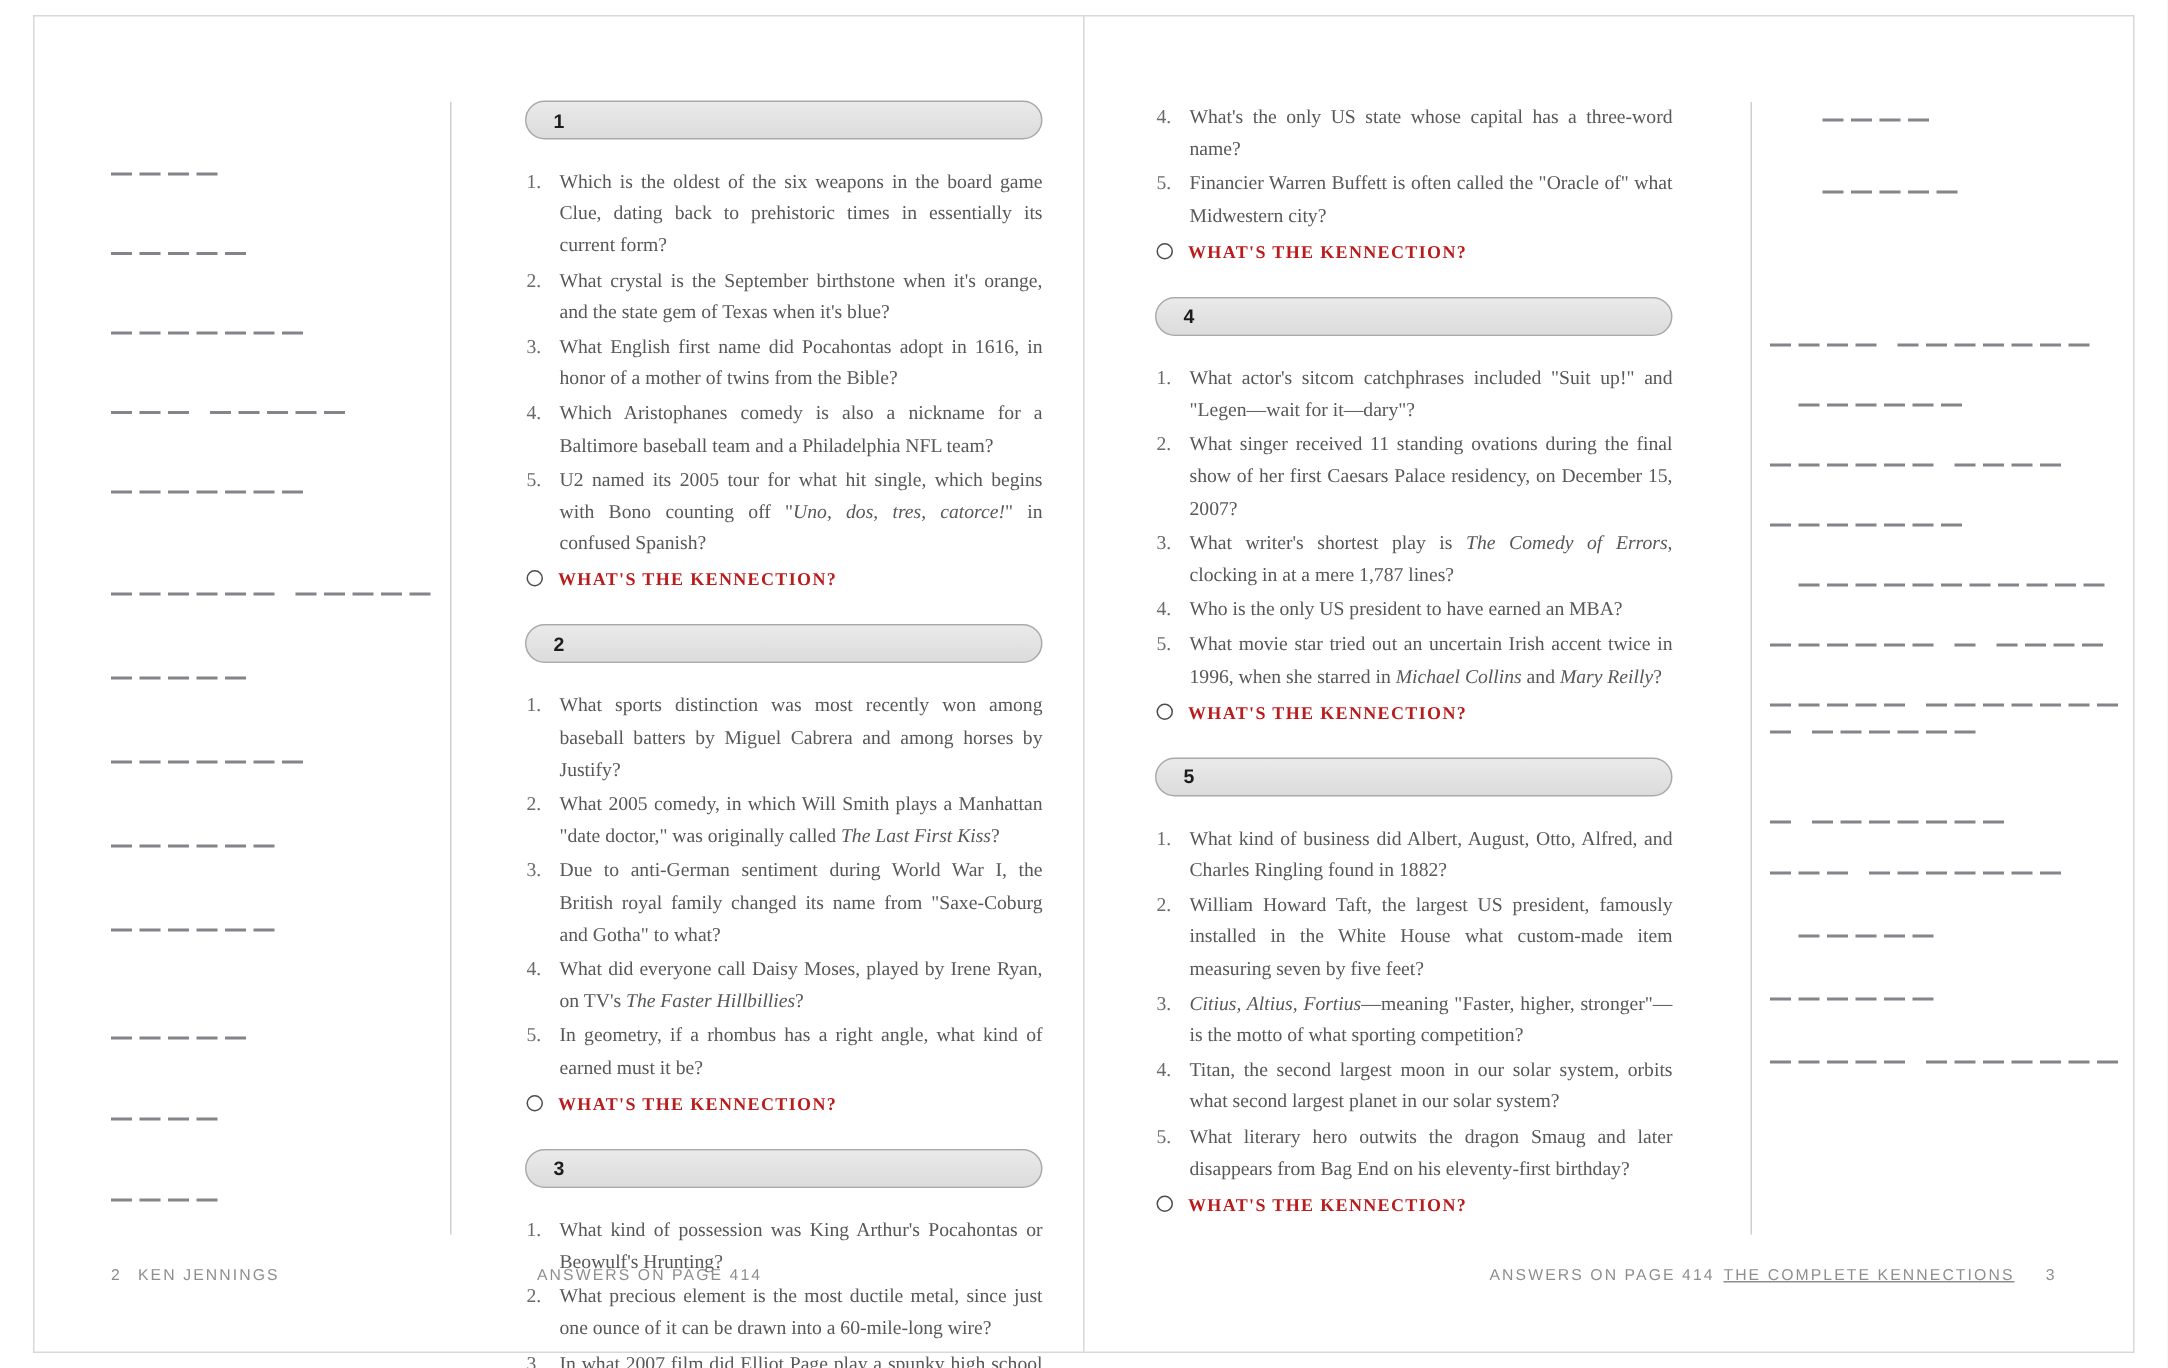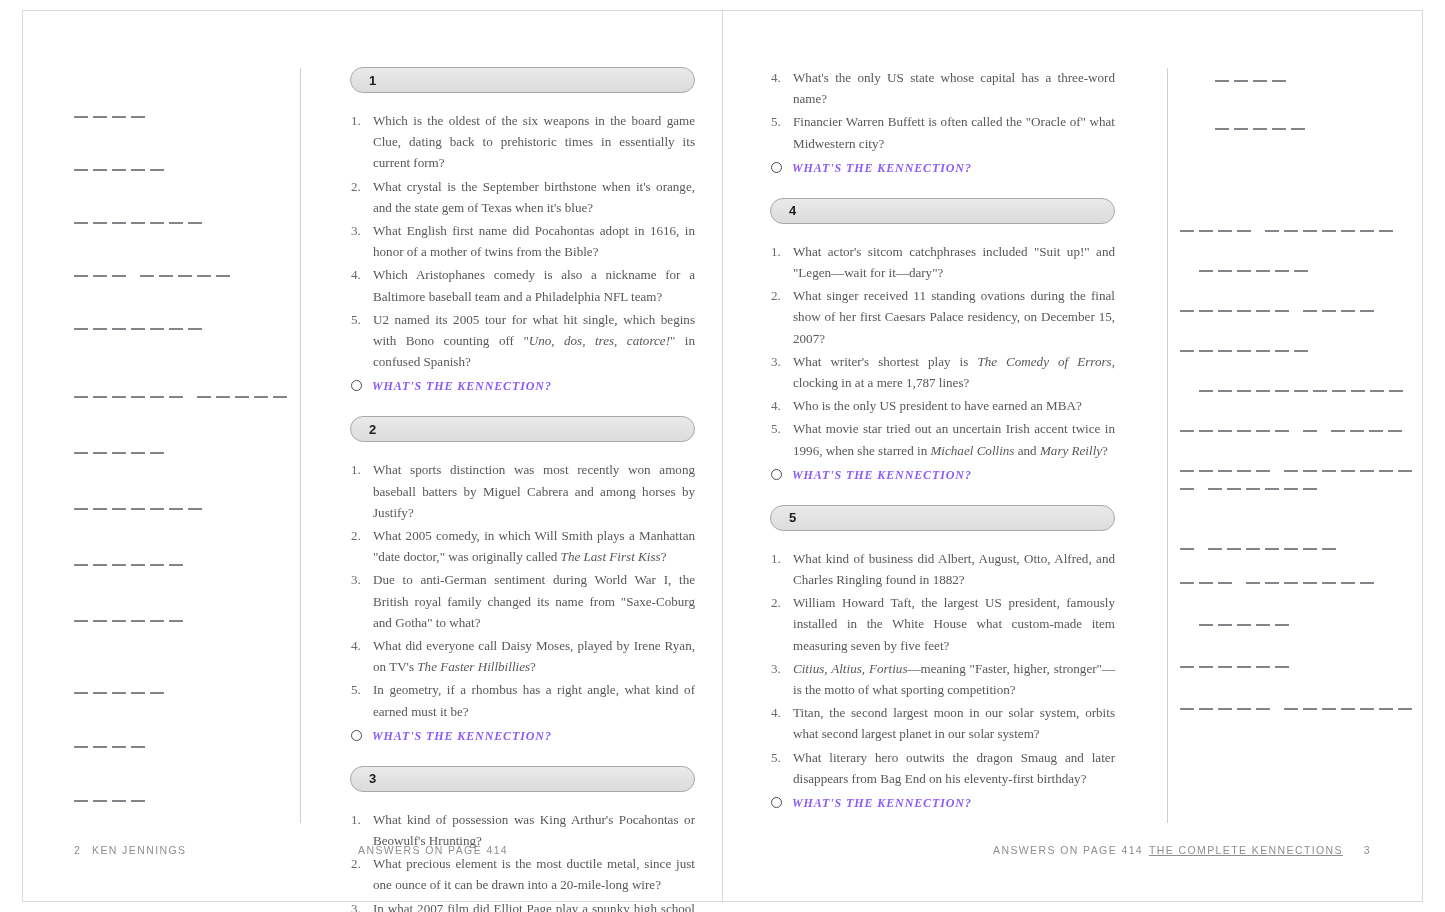--- a/index.html
+++ b/index.html
@@ -117,23 +117,22 @@
     margin-right: 10px;
     flex: 0 0 auto;
     position: relative;
     top: -1px;
   }
   .ken-text {
     font-family: "Liberation Serif", serif;
     font-weight: bold;
     font-size: 12px;
     letter-spacing: 0.9px;
-    color: #8b5cf6;
+    color: #b91c1c;
     white-space: nowrap;
-    font-style: italic;
   }
 
   
   .blank-group { position: absolute; }
   .blank-line {
     white-space: nowrap;
     line-height: 1;
   }
   .blank-word { display: inline-block; white-space: nowrap; }
   .dash {
@@ -230,21 +229,21 @@
             <span class="ken-icon"></span>
             <span class="ken-text">WHAT'S THE KENNECTION?</span>
           </div>
         </div>
         <div class="quiz-block">
           <div class="block-header">
             <span class="block-number">3</span>
           </div>
           <ol class="qlist">
             <li>What kind of possession was King Arthur's Pocahontas or Beowulf's Hrunting?</li>
-            <li>What precious element is the most ductile metal, since just one ounce of it can be drawn into a 20-mile-long wire?</li>
+            <li>What precious element is the most ductile metal, since just one ounce of it can be drawn into a 60-mile-long wire?</li>
             <li>In what 2007 film did Elliot Page play a spunky high school junior whom friends call "the cautionary whale"?</li>
           </ol>
         </div>
       </div>
 
     <div class="footer f-left-folio folio">2</div>
     <div class="footer f-left-title strong">KEN JENNINGS</div>
     <div class="footer f-left-ans">ANSWERS ON PAGE 414</div>
   </div>
 

